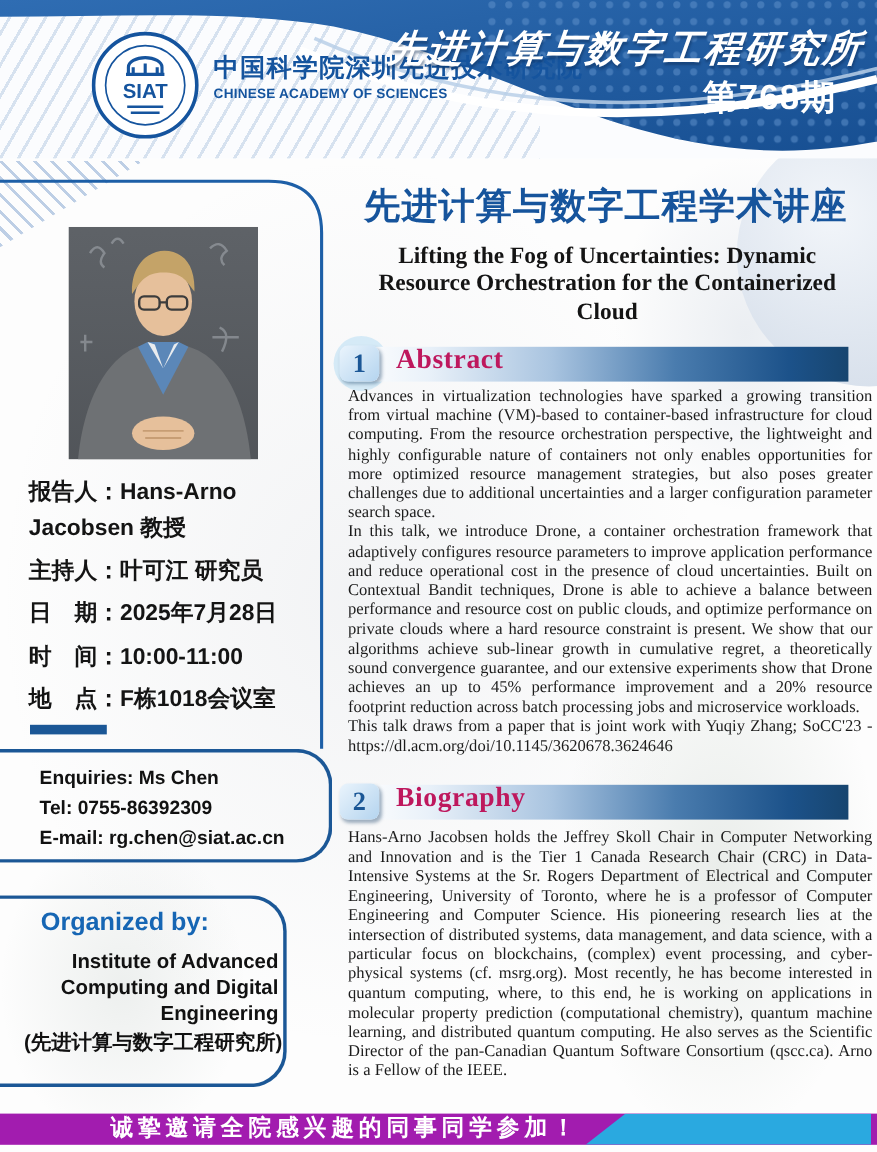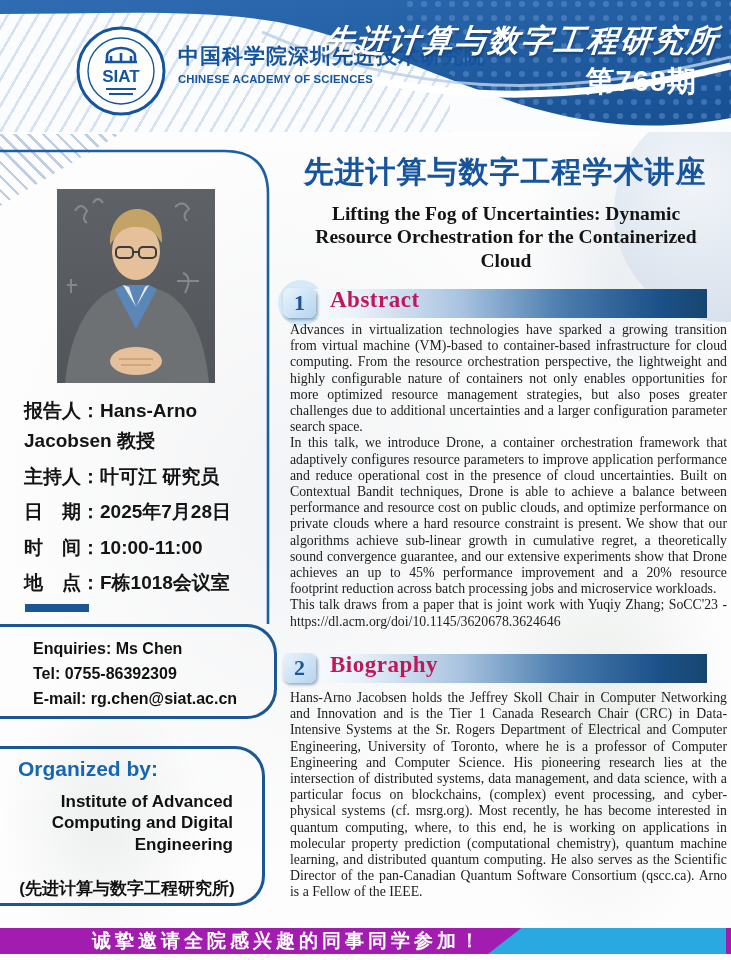--- a/index.html
+++ b/index.html
@@ -42,26 +42,26 @@
   .details { position:absolute; left:24px; top:396px; width:254px; z-index:2; }
   .detail-row { font-size:19px; font-weight:700; color:#141414; line-height:1.6; margin-bottom:5px; }
   .detail-label { color:#141414; }
   .mini-bar { position:absolute; left:25px; top:604px; width:64px; height:8px; background:#1b5796; z-index:2; }
 
   .contact-box { position:absolute; left:0; top:624px; width:277px; height:95px; z-index:2;
     border:3px solid #1b5796; border-left:0; border-radius:0 30px 30px 0;
     padding:9px 10px 0 33px; }
   .contact-line { font-size:16px; font-weight:700; color:#111; line-height:25px; white-space:nowrap; }
 
-  .organizer-box { position:absolute; left:0; top:746px; width:265px; height:160px; z-index:2;
+  .organizer-box { position:absolute; left:0; top:746px; width:239px; height:160px; z-index:2;
     border:3px solid #1b5796; border-left:0; border-radius:0 30px 30px 0;
-    padding:8px 12px 0 4px; }
+    padding:8px 12px 0 20px; }
   .org-heading { font-size:21px; font-weight:700; color:#1666b4; padding-left:14px; }
   .org-name-en { width:212px; margin:10px auto 0 auto; text-align:right; font-size:17px; font-weight:700; color:#111; line-height:1.25; }
-  .org-name-cn { margin-top:22px; text-align:center; font-size:17px; font-weight:700; color:#111; white-space:nowrap; }
+  .org-name-cn { margin-top:2px; text-align:center; font-size:17px; font-weight:700; color:#111; white-space:nowrap; }
 
   
   .series-title { position:absolute; left:285px; top:152px; width:440px; text-align:center; z-index:2;
     color:#16549c; font-size:30px; font-weight:700; letter-spacing:1px; }
   .talk-title { position:absolute; left:299px; top:202px; width:414px; text-align:center; z-index:2;
     font-family:"Liberation Serif", serif; font-weight:700; font-size:19.5px; line-height:1.2; color:#141414; }
 
   .section-header { position:absolute; left:283px; width:428px; height:31px; z-index:2; }
   .sec-1 { top:288px; } .sec-2 { top:653px; }
   .sec-bar { position:absolute; left:12px; right:4px; top:1px; height:29px;

